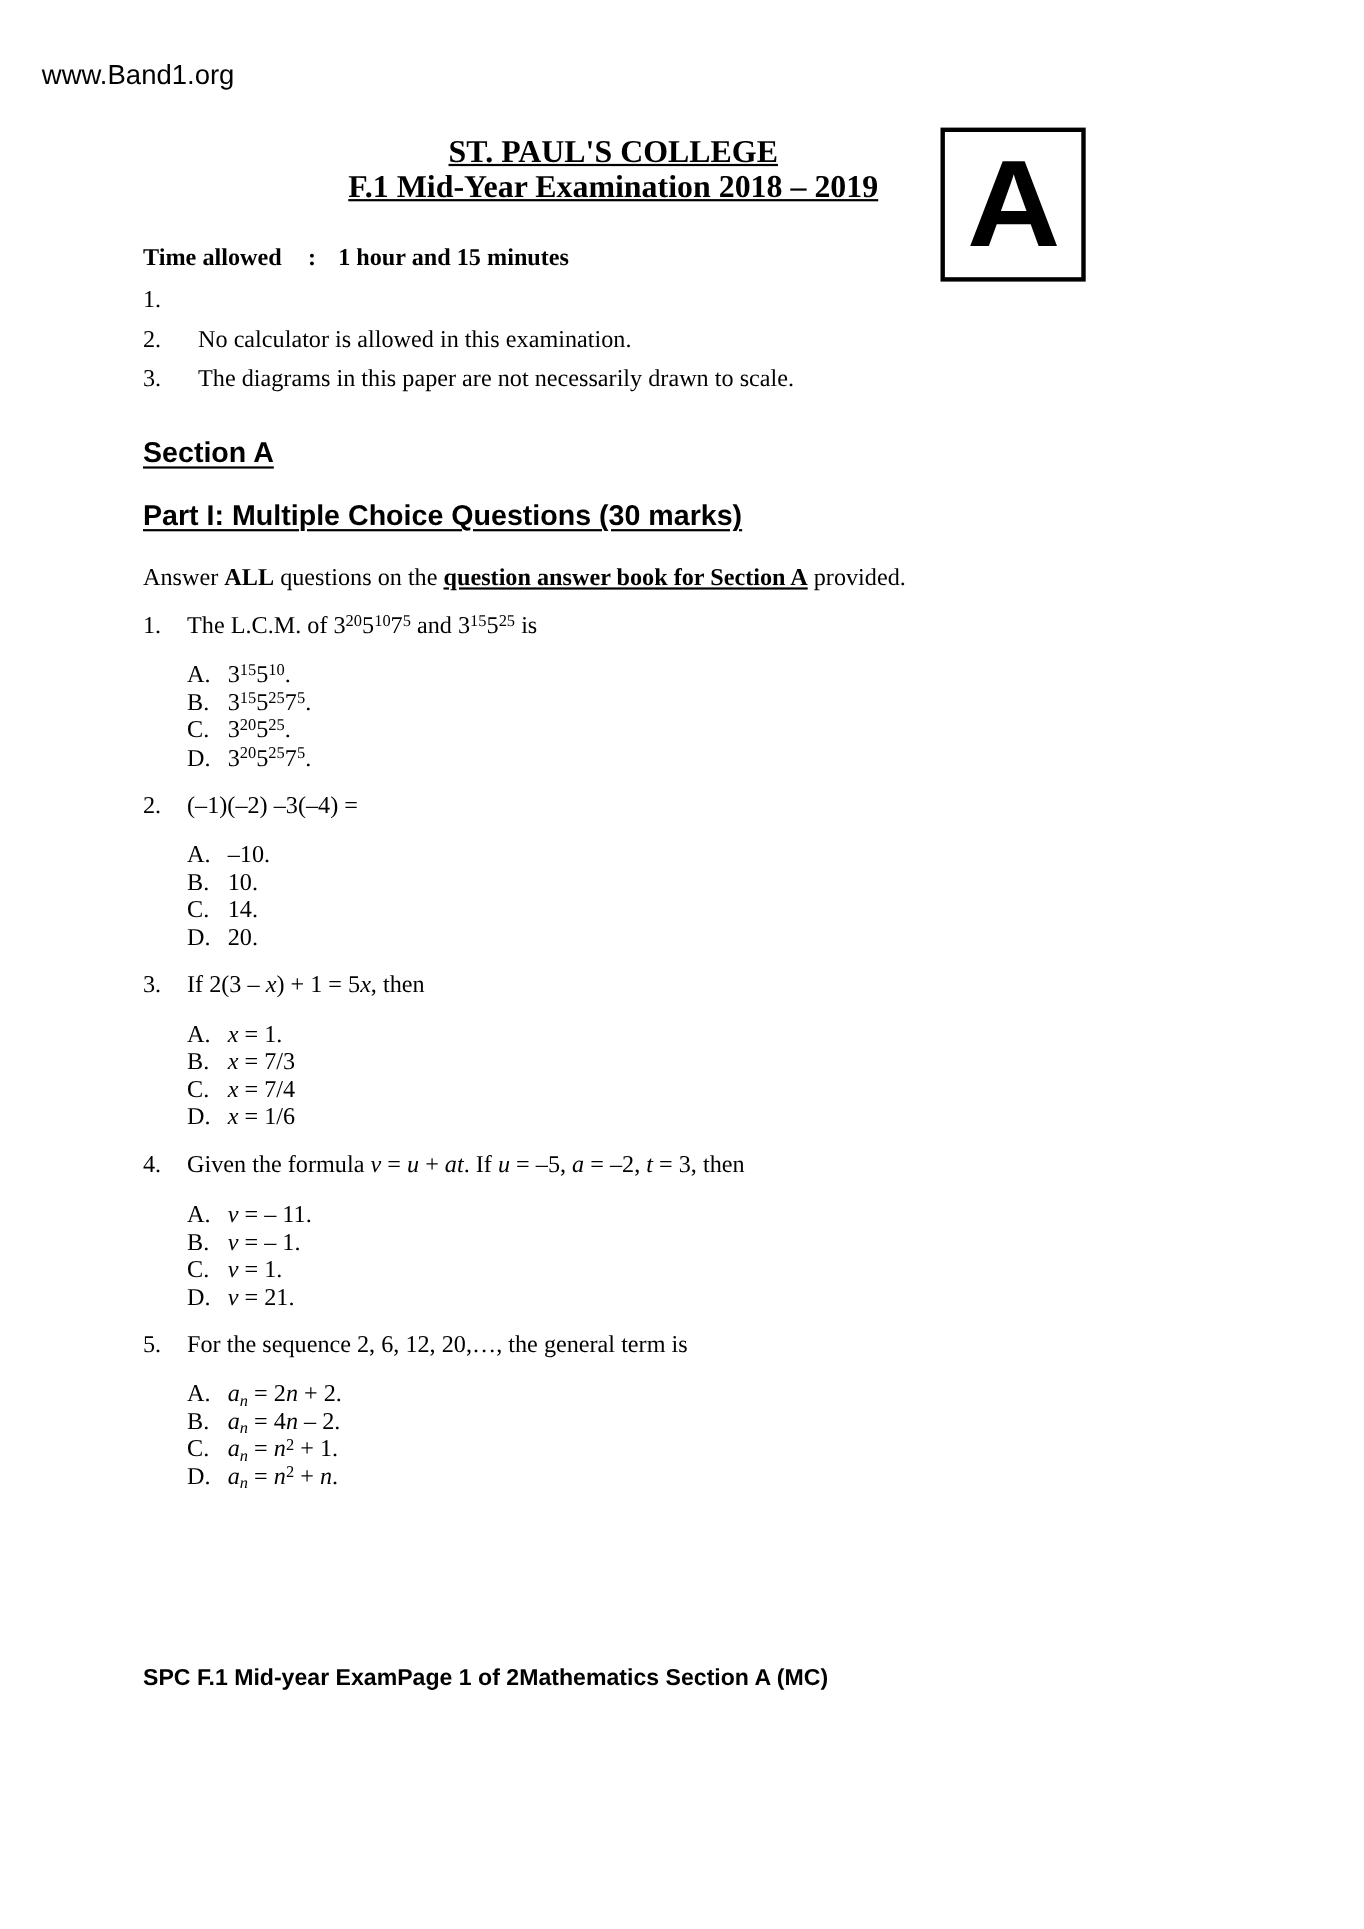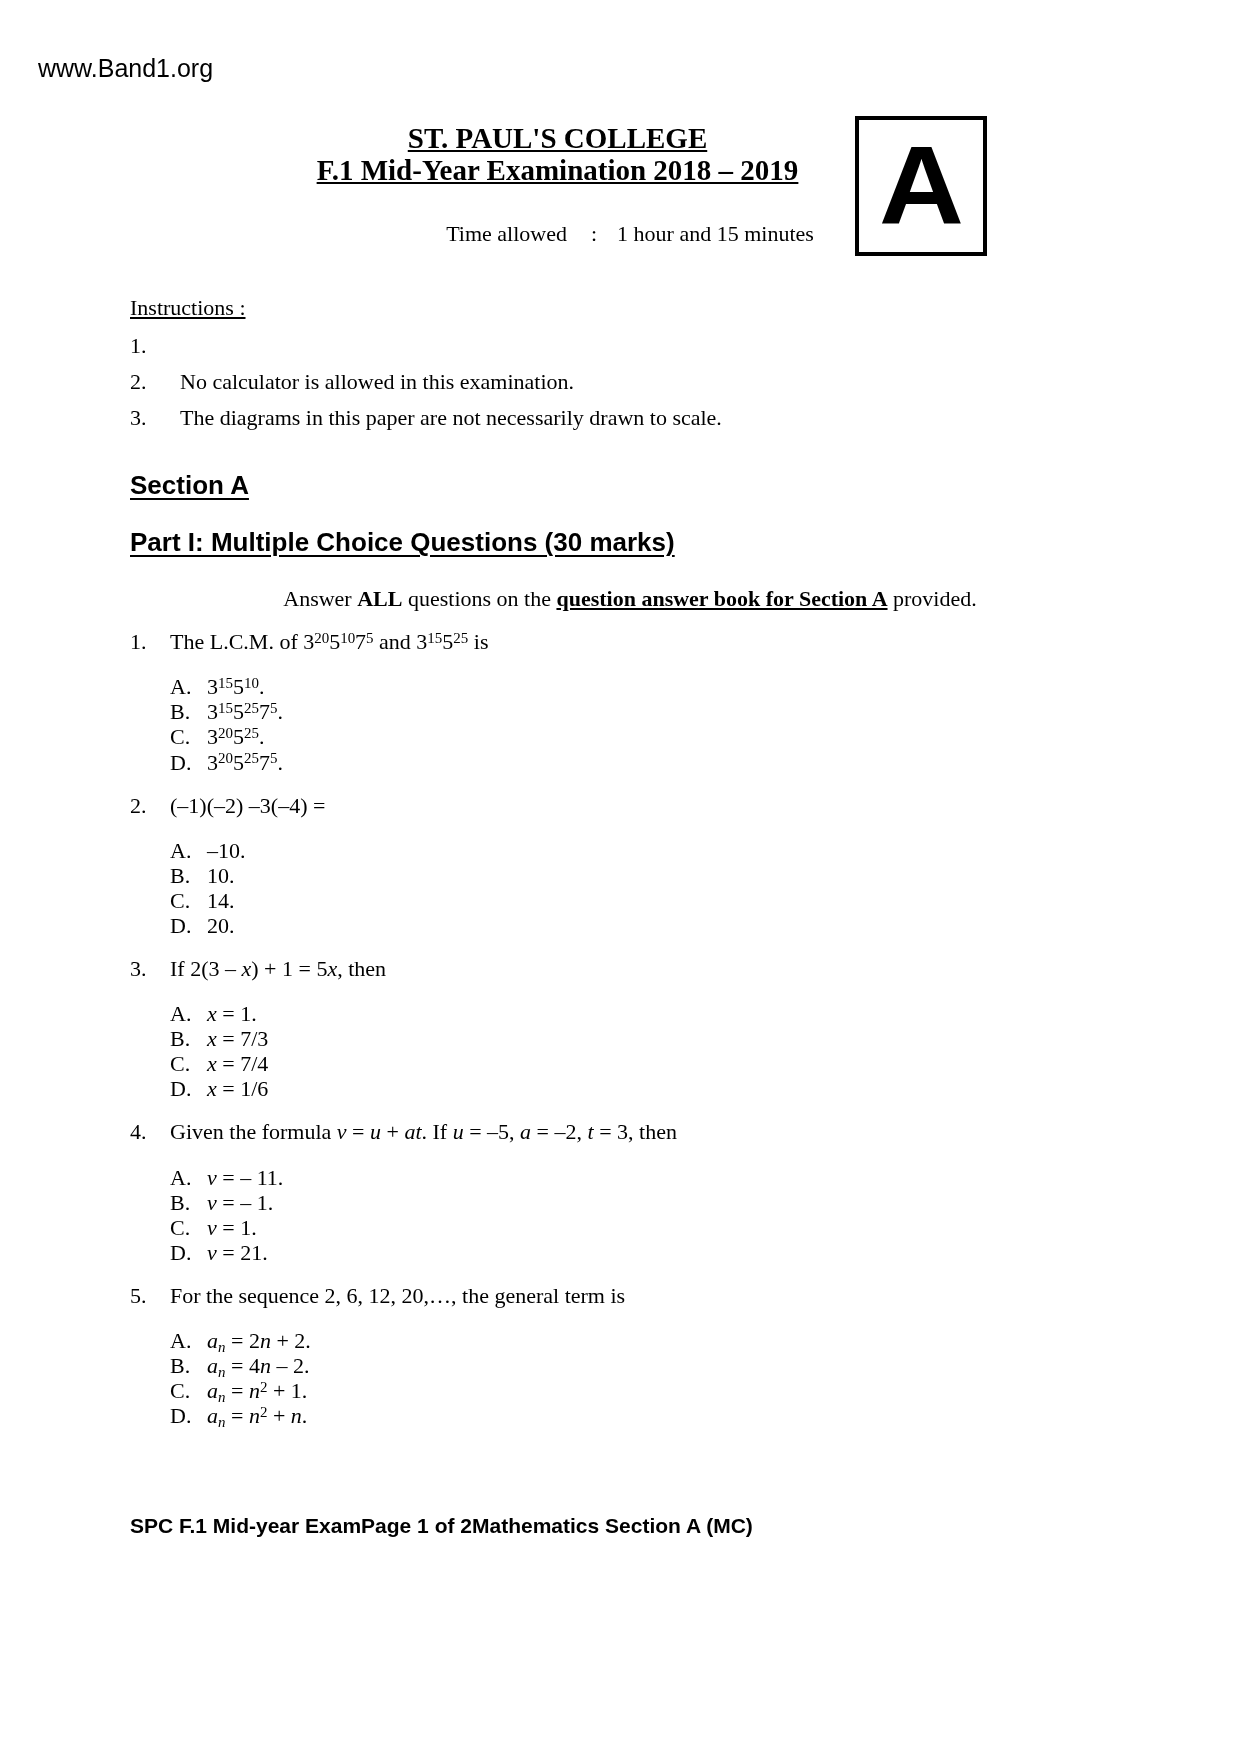--- a/index.html
+++ b/index.html
@@ -49,37 +49,37 @@
     align-items: center;
     justify-content: center;
   }
   .version-letter {
     font-family: "Liberation Sans", sans-serif;
     font-weight: 900;
     font-size: 112px;
     line-height: 1;
     transform: scaleX(1.05);
   }
-  .time-allowed { margin-top: 34px; font-weight: normal; text-align: center; }
+  .time-allowed { margin-top: 34px; font-weight: bold; }
   .ta-colon { margin: 0 20px 0 24px; }
   .instructions-heading { margin-top: 48px; text-decoration: underline; }
   .inst-list { margin-top: 12px; }
   .inst-row { display: flex; margin-top: 11px; line-height: 1.14; }
   .inst-num { width: 50px; flex: 0 0 50px; }
   .heading-sans {
     font-family: "Liberation Sans", sans-serif;
     font-weight: bold;
     font-size: 26px;
     text-decoration: underline;
     text-decoration-thickness: 2px;
     text-underline-offset: 4px;
   }
   .section-heading { margin-top: 40px; }
   .part-heading { margin-top: 26px; }
-  .intro { margin-top: 28px; line-height: 1.14; text-align: center; }
+  .intro { margin-top: 28px; line-height: 1.14; }
   .question { margin-top: 18px; }
   .q-row { display: flex; line-height: 1.14; }
   .q-num { width: 40px; flex: 0 0 40px; }
   .q-stem { flex: 1; }
   .options { margin: 20px 0 0 40px; }
   .opt-row { display: flex; line-height: 1.14; }
   .opt-label { width: 37px; flex: 0 0 37px; }
   .footer {
     position: absolute;
     top: 1486px;
@@ -118,21 +118,20 @@
 
     <div class="title-block">
       <div class="title-line">ST. PAUL'S COLLEGE</div>
       <div class="title-line">F.1 Mid-Year Examination 2018 – 2019</div>
     </div>
 
     <div class="time-allowed">
       <span>Time allowed</span><span class="ta-colon">:</span><span>1 hour and 15 minutes</span>
     </div>
 
-    <div class="instructions-heading">Instructions :</div>
 
     <div class="inst-list">
       <div class="inst-row">
         <span class="inst-num">1.</span>
       </div>
       <div class="inst-row">
         <span class="inst-num">2.</span>
         <span class="inst-text">No calculator is allowed in this examination.</span>
       </div>
       <div class="inst-row">

